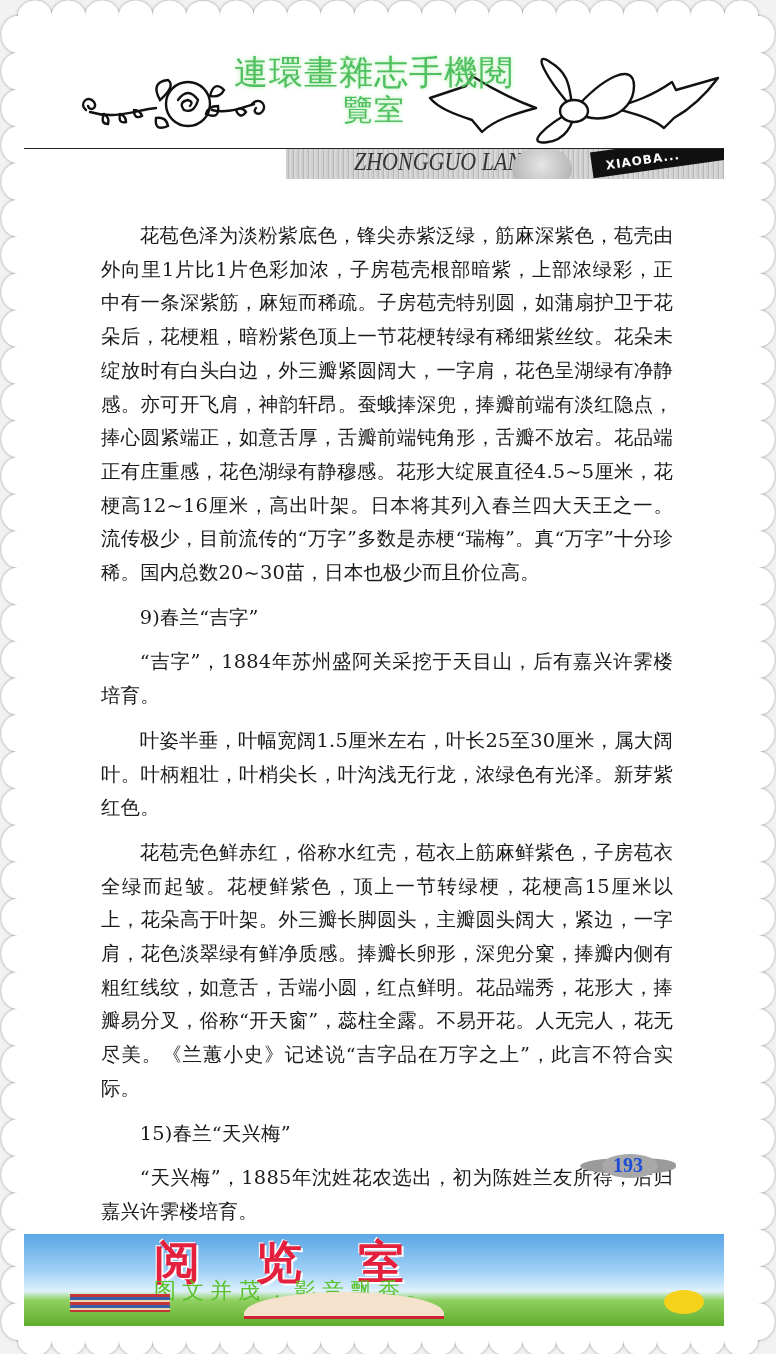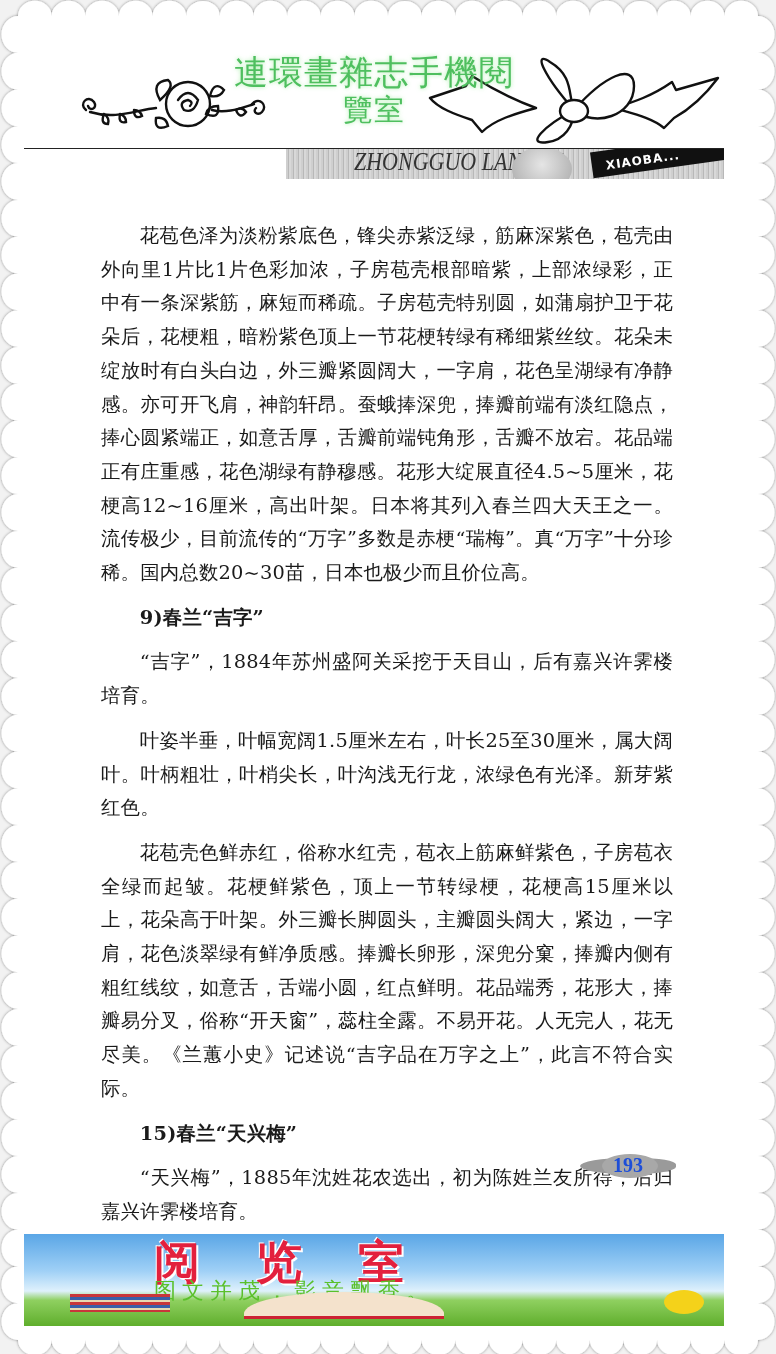--- a/index.html
+++ b/index.html
@@ -46,21 +46,21 @@
       border-radius: 50%; background: radial-gradient(circle at 50% 40%, #e5e5e5, #a8a8a8);
     }
     
     .content {
       position: absolute; left: 66px; top: 168px; width: 594px;
       font-size: 19.4px; line-height: 33.7px; color: #1a1a1a;
       font-family: "DejaVu Serif", "Liberation Serif", serif;
       letter-spacing: 0.2px;
     }
     .content p { margin: 11px; text-indent: 2em; text-align: justify; }
-    .content p.heading { font-weight: bold; }
+    .content p.heading { font-weight: normal; }
     
     .pagenum {
       position: absolute; left: 556px; top: 1112px; width: 96px; height: 28px;
     }
     .pagenum .blob {
       position: absolute; left: 0; top: 6px; width: 96px; height: 16px;
       background: #9a9a9a; border-radius: 50% 40% 45% 50%;
       filter: blur(0.5px);
     }
     .pagenum .blob2 {

